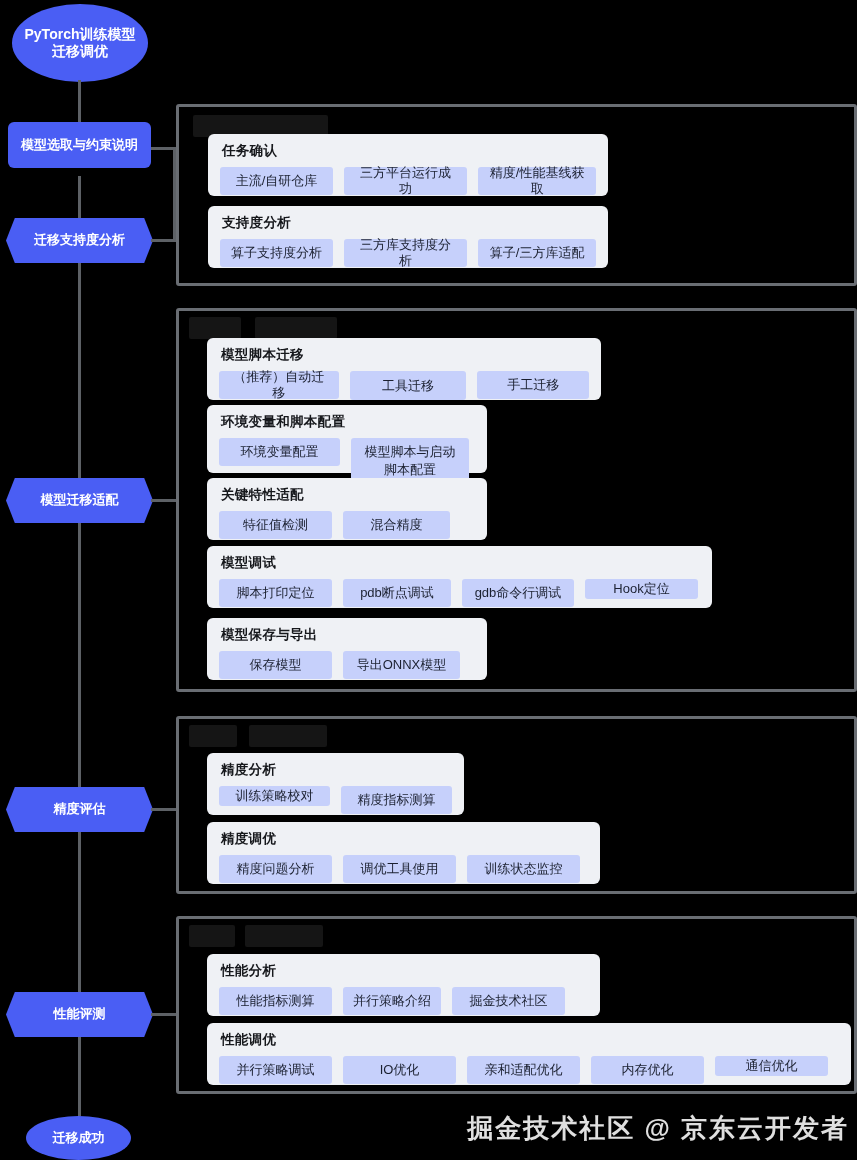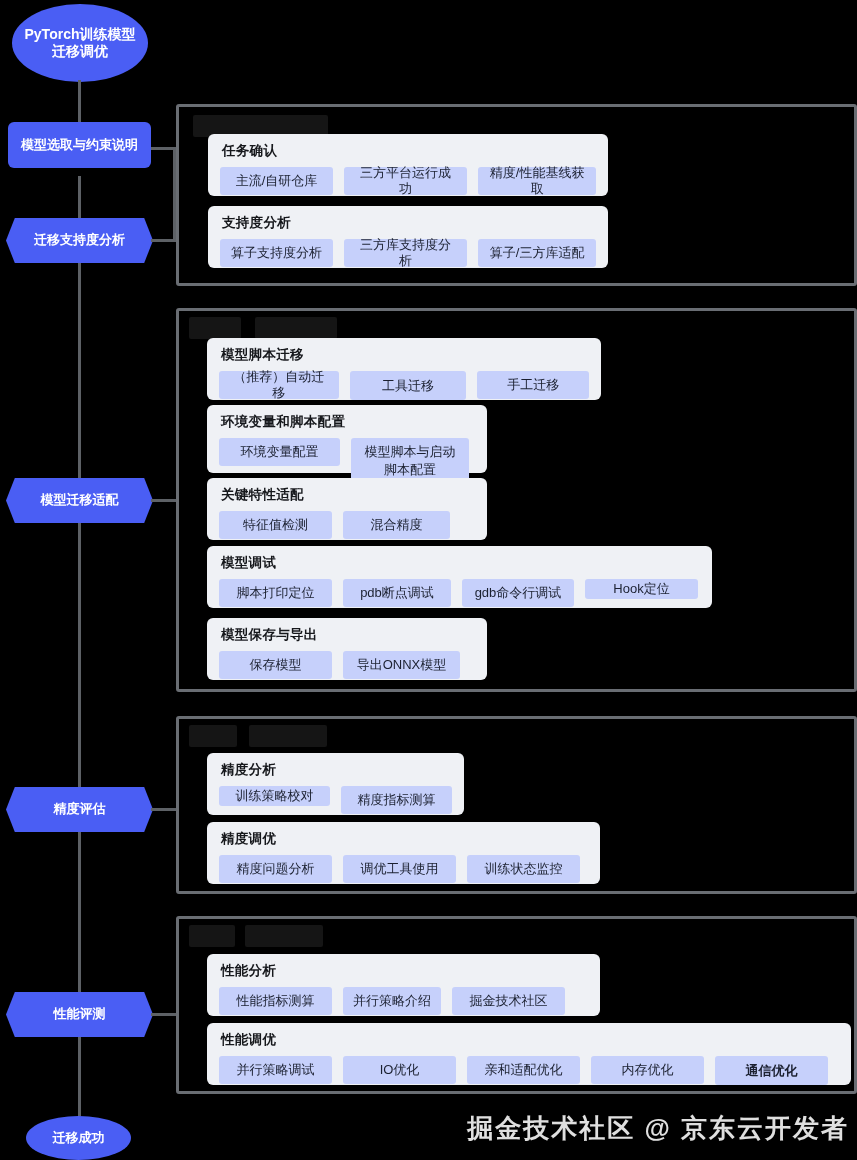--- a/index.html
+++ b/index.html
@@ -216,17 +216,17 @@
   </div>
 </div>
 
 <div class="card" style="left:207px;top:1023px;width:644px;height:62px;">
   <div class="card-title">性能调优</div>
   <div class="chips">
     <div class="chip" style="width:113px;height:28px;">并行策略调试</div>
     <div class="chip" style="width:113px;height:28px;">IO优化</div>
     <div class="chip" style="width:113px;height:28px;">亲和适配优化</div>
     <div class="chip" style="width:113px;height:28px;">内存优化</div>
-    <div class="chip" style="width:113px;height:29px;font-weight:bold;">通信优化</div>
+    <div class="chip" style="width:113px;height:20px;">通信优化</div>
   </div>
 </div>
 
 <div class="watermark">掘金技术社区 @ 京东云开发者</div>
 
 </body></html>

